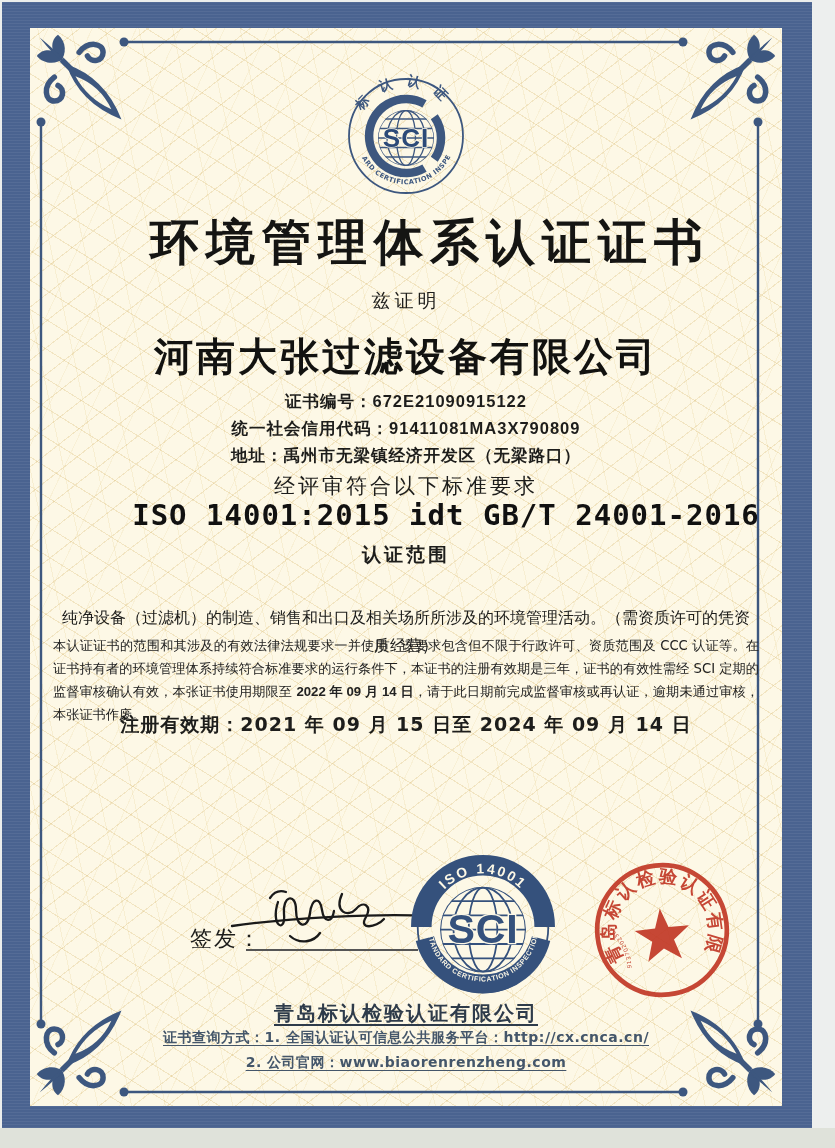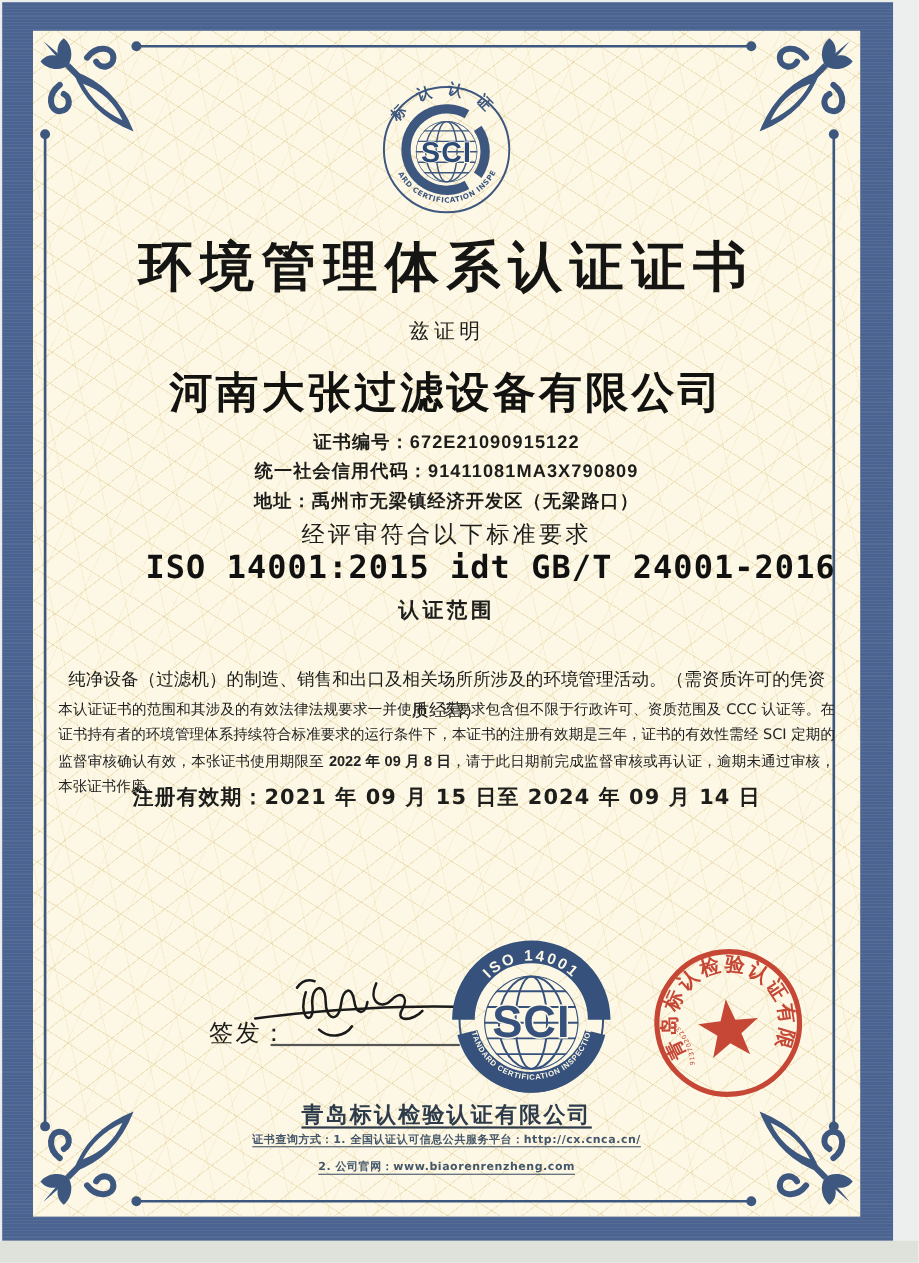--- a/index.html
+++ b/index.html
@@ -36,21 +36,21 @@
   .innerframe line{stroke:#3d577f;stroke-width:2.4;}
   .innerframe circle{fill:#3d577f;}
   .orn{position:absolute;width:92px;height:92px;}
   .orn svg{width:100%;height:100%;}
   .orn-tl{left:5px;top:5px;}
   .orn-tr{right:5px;top:5px;transform:scaleX(-1);}
   .orn-bl{left:5px;bottom:9px;transform:scaleY(-1);}
   .orn-br{right:5px;bottom:9px;transform:scale(-1,-1);}
   
   .title{top:182px;font-family:"DejaVu Serif","Liberation Serif",serif;
-    font-size:49px;font-weight:900;letter-spacing:7px;color:#151513;}
+    font-size:49px;font-weight:900;letter-spacing:7px;color:#151513;padding-left:24px;}
   .certify{top:260px;font-size:19px;letter-spacing:4px;}
   .company{top:302px;font-size:39px;font-weight:900;letter-spacing:3px;color:#121210;}
   .certline{font-size:16.5px;font-weight:600;letter-spacing:1px;line-height:27px;}
   .certline b{font-weight:700;font-family:"Liberation Sans",sans-serif;}
   .std-intro{top:444px;font-size:21px;letter-spacing:3px;}
   .std-code{top:470px;font-family:"DejaVu Sans Mono","Liberation Mono",monospace;
     font-size:29px;font-weight:700;letter-spacing:1px;color:#111;padding-left:40px;}
   .scope-label{top:514px;font-size:19px;font-weight:800;letter-spacing:3px;}
   .scope{top:544px;left:26px;width:700px;font-size:16px;line-height:28px;text-align:center;margin-top:32px;}
   .terms{top:606px;left:23px;width:706px;font-size:13.2px;line-height:23px;
@@ -60,21 +60,21 @@
   
   .sign-label{left:160px;top:896px;font-size:22px;font-weight:400;letter-spacing:2px;}
   .sign-line{left:216px;top:921px;width:172px;border-bottom:2px solid #555;height:0;}
   .sign-scrawl{left:196px;top:852px;width:210px;height:74px;}
   
   .badge{left:377px;top:823px;width:152px;height:152px;}
   .seal{left:560px;top:830px;width:144px;height:144px;transform:rotate(-6deg);opacity:.93;}
   
   .issuer{top:972px;font-size:20px;font-weight:800;letter-spacing:2px;color:#2e3b4a;
     text-decoration:underline;text-underline-offset:4px;}
-  .query{font-size:10px;font-weight:600;color:#44566a;
+  .query{font-size:14px;font-weight:600;color:#44566a;
     text-decoration:underline;text-underline-offset:3px;letter-spacing:.5px;}
   .q1{top:1001px;} .q2{top:1026px;} .q3{top:1048px;}
   
   .logo-top{left:305px;top:32px;width:142px;height:142px;}
 </style>
 </head>
 <body>
 
 <div class="frame"></div>
 <div class="edge-right"></div>
@@ -171,21 +171,21 @@
   <div class="center std-intro">经评审符合以下标准要求</div>
 
   <div class="center certline" style="top:414px">
     <span>地址：</span><span>禹州市无梁镇经济开发区（无梁路口）</span>
   </div>
   <div class="center std-code">ISO 14001:2015 idt GB/T 24001-2016</div>
   <div class="center scope-label">认证范围</div>
   <div class="scope abs">纯净设备（过滤机）的制造、销售和出口及相关场所所涉及的环境管理活动。（需资质许可的凭资质经营）</div>
 
   <div class="terms abs">
-    <span>本认证证书的范围和其涉及的有效法律法规要求一并使用，该要求包含但不限于行政许可、资质范围及 CCC 认证等。在证书持有者的环境管理体系持续符合标准要求的运行条件下，本证书的注册有效期是三年，证书的有效性需经 SCI 定期的监督审核确认有效，本张证书使用期限至 </span><b>2022 年 09 月 8 日</b><span>，请于此日期前完成监督审核或再认证，逾期未通过审核，本张证书作废。</span>
+    <span>本认证证书的范围和其涉及的有效法律法规要求一并使用，该要求包含但不限于行政许可、资质范围及 CCC 认证等。在证书持有者的环境管理体系持续符合标准要求的运行条件下，本证书的注册有效期是三年，证书的有效性需经 SCI 定期的监督审核确认有效，本张证书使用期限至 </span><b>2022 年 09 月 14 日</b><span>，请于此日期前完成监督审核或再认证，逾期未通过审核，本张证书作废。</span>
   </div>
 
   <div class="center validity">注册有效期：2021 年 09 月 15 日至 2024 年 09 月 14 日</div>
 
   <div class="abs sign-label">签发：</div>
   <div class="abs sign-line"></div>
   <svg class="abs sign-scrawl" viewBox="0 0 210 74">
     <g fill="none" stroke="#1a1a1a" stroke-width="2.3" stroke-linecap="round">
       <path d="M 6,46 C 62,38 152,33 204,36"></path>
       <path d="M 52,22 C 44,46 60,54 58,34 C 56,16 70,12 70,30 C 70,48 82,50 84,33 C 86,18 94,16 96,30 C 98,43 106,43 108,31"></path>

